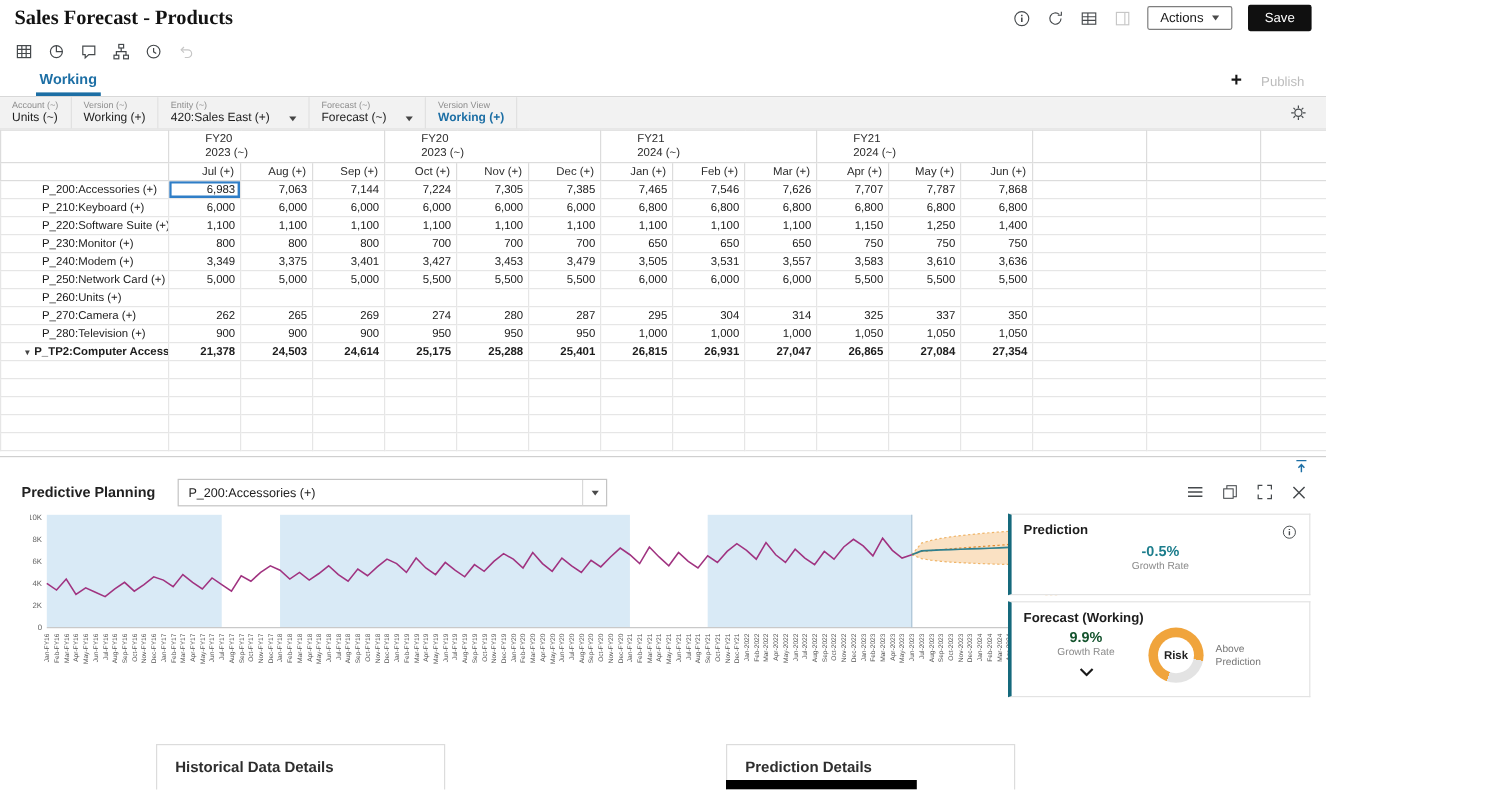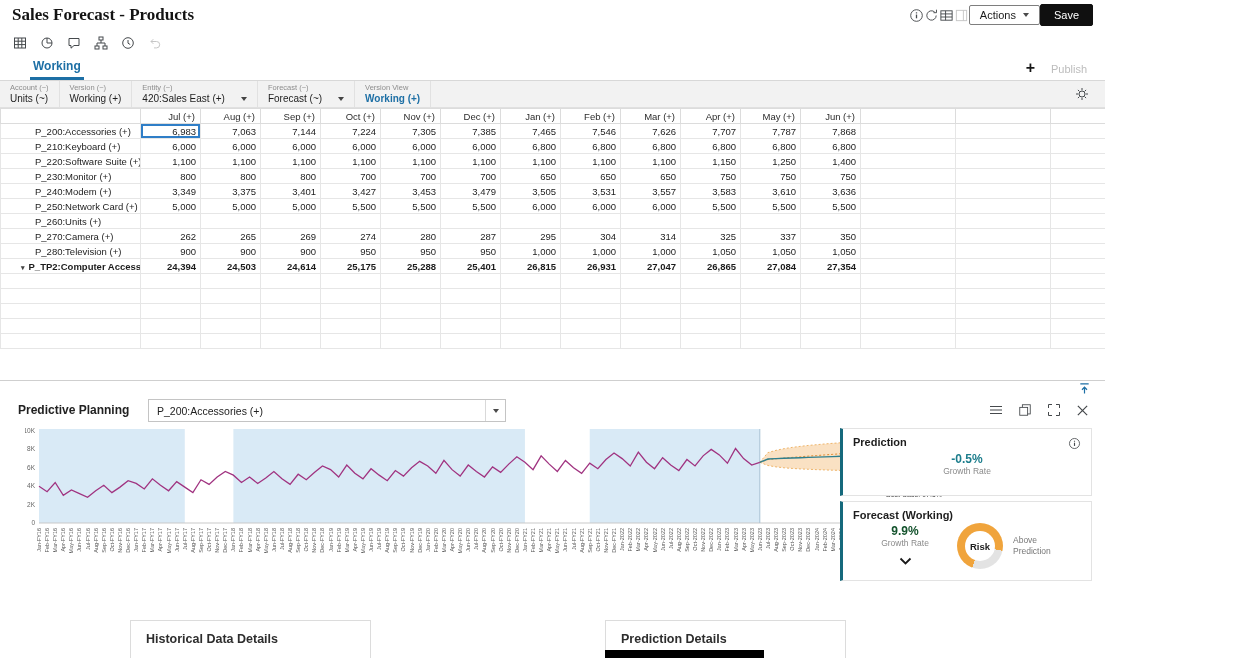--- a/index.html
+++ b/index.html
@@ -3,21 +3,21 @@
 <meta charset="utf-8">
 <style>
   * { box-sizing:border-box; margin:0; padding:0; }
   html,body { width:1241px; height:658px; overflow:hidden; background:#fff;
     font-family:"Liberation Sans",sans-serif; }
   .app { position:relative; width:1105px; height:658px; background:#fff; }
 
   
   .titlebar { height:30px; display:flex; align-items:center; padding:0 12px; }
   .page-title { font-family:"Liberation Serif",serif; font-size:17px; font-weight:700; color:#131313; }
-  .tb-right { margin-left:auto; display:flex; align-items:center; gap:0; }
+  .tb-right { margin-left:auto; display:flex; align-items:center; gap:13px; }
   .ic { display:inline-flex; align-items:center; justify-content:center; color:#45494c; cursor:pointer; }
   .ic svg { display:block; }
   .ic.disabled { color:#c6c6c6; }
   .btn-actions { display:inline-flex; align-items:center; gap:7px; border:1px solid #7e7e7e; background:#fff;
     font-size:11px; padding:3px 10px; border-radius:2px; color:#1a1a1a; cursor:pointer; }
   .btn-save { background:#101010; color:#fff; font-size:11px; padding:4px 13px; border-radius:2px;
     border:1px solid #101010; cursor:pointer; }
   .tri-down { width:0; height:0; border-left:3.5px solid transparent; border-right:3.5px solid transparent;
     border-top:4.5px solid #4a4a4a; display:inline-block; }
 
@@ -239,20 +239,43 @@
           <col style="width:60px">
           <col style="width:60px">
           <col style="width:95px">
           <col style="width:95px">
           <col style="width:95px">
           <col style="width:95px">
         </colgroup>
         <thead>
           <tr>
             <th class="corner"></th>
+            <th class="ghead" colspan="3">
+              <div>FY20</div>
+              <div>2023 (~)</div>
+            </th>
+            <th class="ghead" colspan="3">
+              <div>FY20</div>
+              <div>2023 (~)</div>
+            </th>
+            <th class="ghead" colspan="3">
+              <div>FY21</div>
+              <div>2024 (~)</div>
+            </th>
+            <th class="ghead" colspan="3">
+              <div>FY21</div>
+              <div>2024 (~)</div>
+            </th>
+            <th class="ghead"></th>
+            <th class="ghead"></th>
+            <th class="ghead"></th>
+            <th class="ghead"></th>
+          </tr>
+          <tr>
+            <th class="corner"></th>
             <th class="mhead">Jul (+)</th>
             <th class="mhead">Aug (+)</th>
             <th class="mhead">Sep (+)</th>
             <th class="mhead">Oct (+)</th>
             <th class="mhead">Nov (+)</th>
             <th class="mhead">Dec (+)</th>
             <th class="mhead">Jan (+)</th>
             <th class="mhead">Feb (+)</th>
             <th class="mhead">Mar (+)</th>
             <th class="mhead">Apr (+)</th>
@@ -431,21 +454,21 @@
             <td class="num">1,050</td>
             <td class="num">1,050</td>
             <td class="num">1,050</td>
             <td class="num"></td>
             <td class="num"></td>
             <td class="num"></td>
             <td class="num"></td>
           </tr>
           <tr class="total">
             <td class="rowlabel"><span class="tri-collapse">▾</span>P_TP2:Computer Accessories (+)</td>
-            <td class="num">24,394</td>
+            <td class="num">21,378</td>
             <td class="num">24,503</td>
             <td class="num">24,614</td>
             <td class="num">25,175</td>
             <td class="num">25,288</td>
             <td class="num">25,401</td>
             <td class="num">26,815</td>
             <td class="num">26,931</td>
             <td class="num">27,047</td>
             <td class="num">26,865</td>
             <td class="num">27,084</td>

